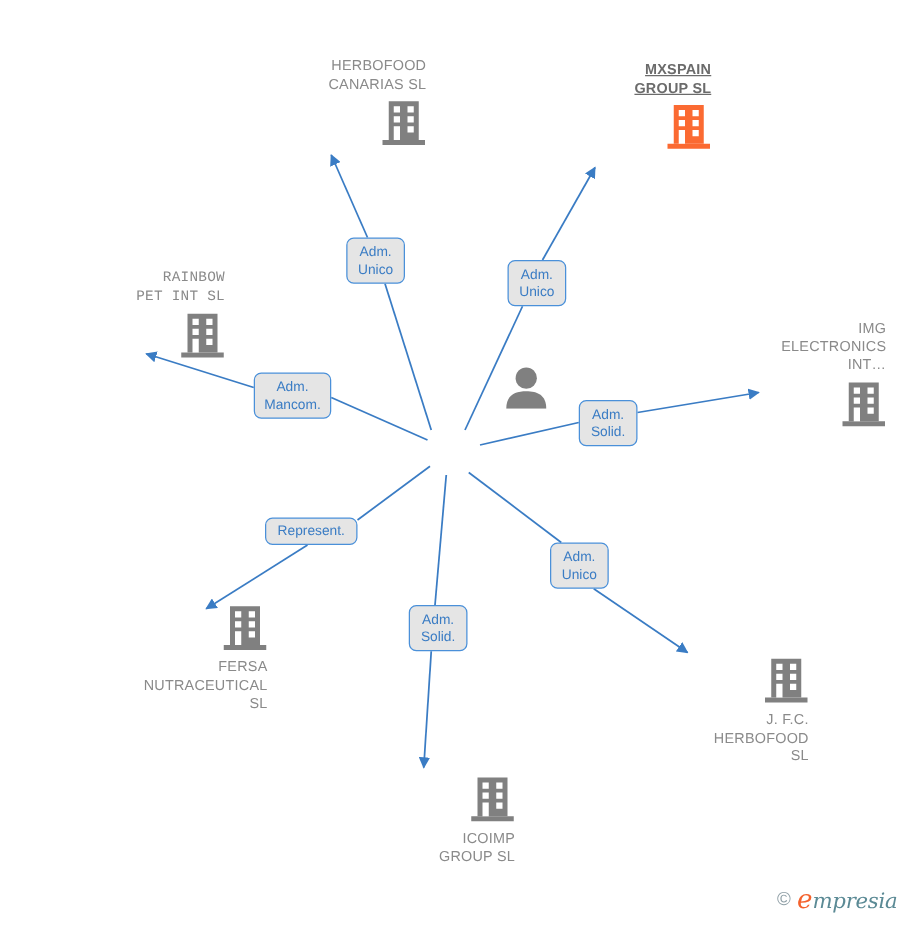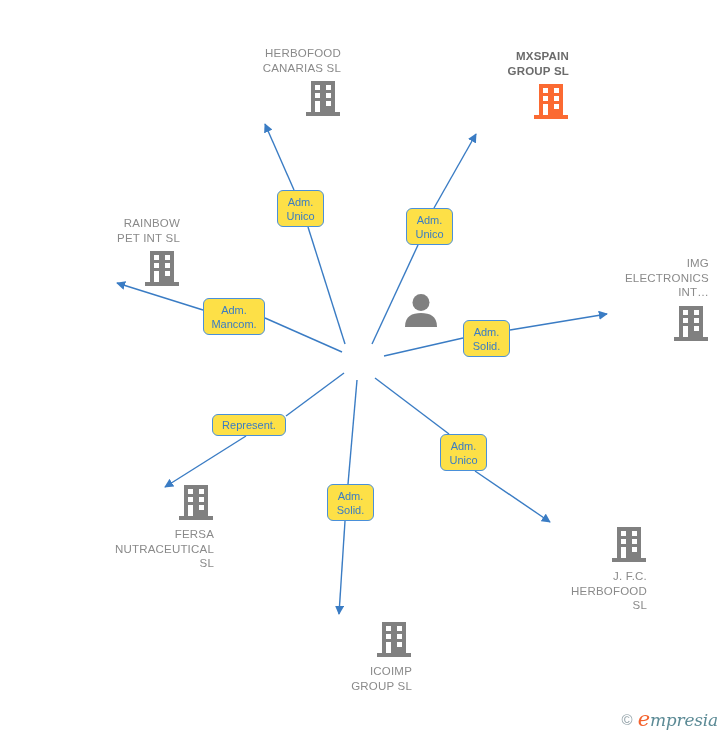--- a/index.html
+++ b/index.html
@@ -39,33 +39,34 @@
     font-size: 11.5px;
     line-height: 14.5px;
     color: #8a8a8a;
     letter-spacing: 0.2px;
     white-space: pre-line;
     display: block;
   }
   .node.focal .node-label {
     color: #6b6b6b;
     font-weight: bold;
+    text-decoration: underline;
   }
   .node-icon {
     display: inline-block;
     line-height: 0;
   }
   .node.label-above .node-label { margin-bottom: 5px; }
   .node.label-below .node-label { margin-top: 5px; }
 
   
   .edge-label {
     position: absolute;
     box-sizing: border-box;
-    background: #fde047;
+    background: #e5e5e5;
     border: 1.5px solid #4a90d9;
     border-radius: 6px;
     color: #3a7cc4;
     font-size: 11px;
     line-height: 14px;
     text-align: center;
     padding: 4px 6px 5px 6px;
     white-space: pre-line;
     z-index: 5;
   }
@@ -173,21 +174,21 @@
           <rect x="21" y="5" width="5" height="5"></rect>
           <rect x="10" y="13" width="5" height="5"></rect>
           <rect x="21" y="13" width="5" height="5"></rect>
           <rect x="21" y="21" width="5" height="5"></rect>
           <rect x="10" y="21" width="5" height="11"></rect>
         </g>
       </svg>
     </span>
   </div>
 
-  <div class="node label-above" style="left:100px; top:216px;">
+  <div class="node label-above" style="left:100px; top:216px;font-family:Liberation Mono, monospace;">
     <span class="node-label">RAINBOW
 PET INT SL</span>
     <span class="node-icon">
       <svg width="36" height="38" viewBox="0 0 36 38">
         <rect x="6" y="1" width="24" height="31" fill="#808080"></rect>
         <rect x="1" y="32" width="34" height="4" fill="#808080"></rect>
         <g fill="#ffffff">
           <rect x="10" y="5" width="5" height="5"></rect>
           <rect x="21" y="5" width="5" height="5"></rect>
           <rect x="10" y="13" width="5" height="5"></rect>

